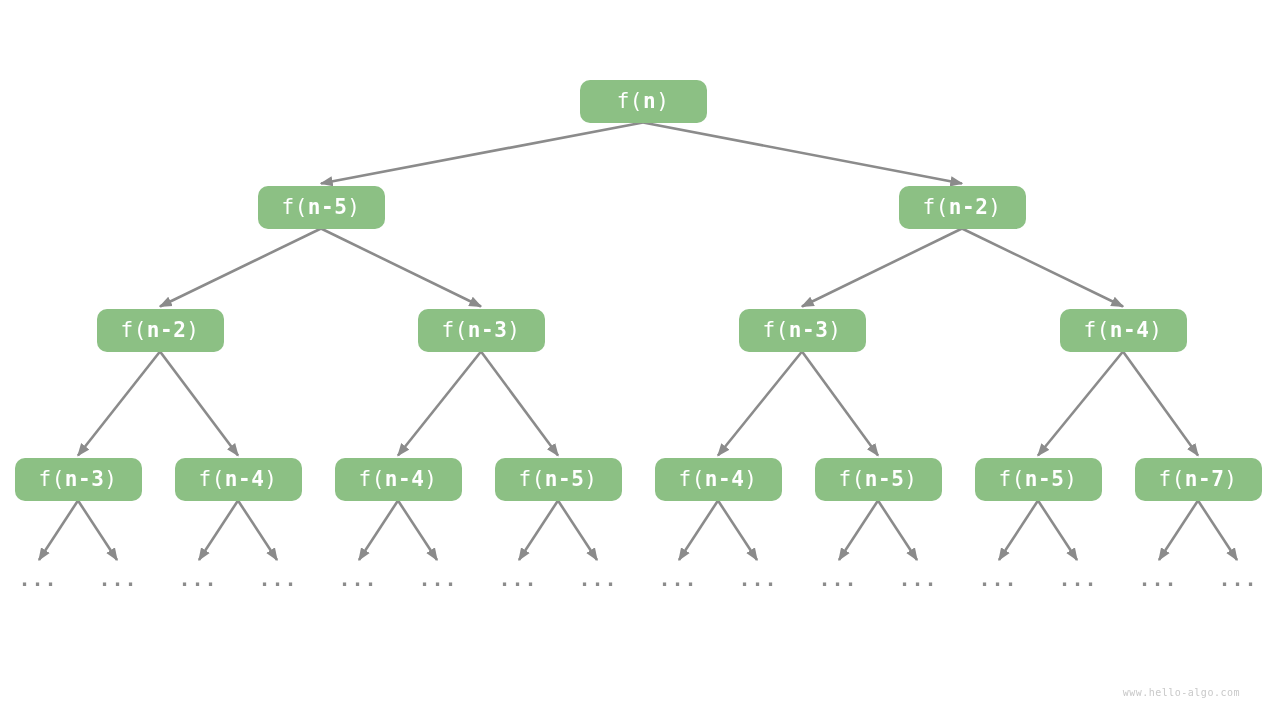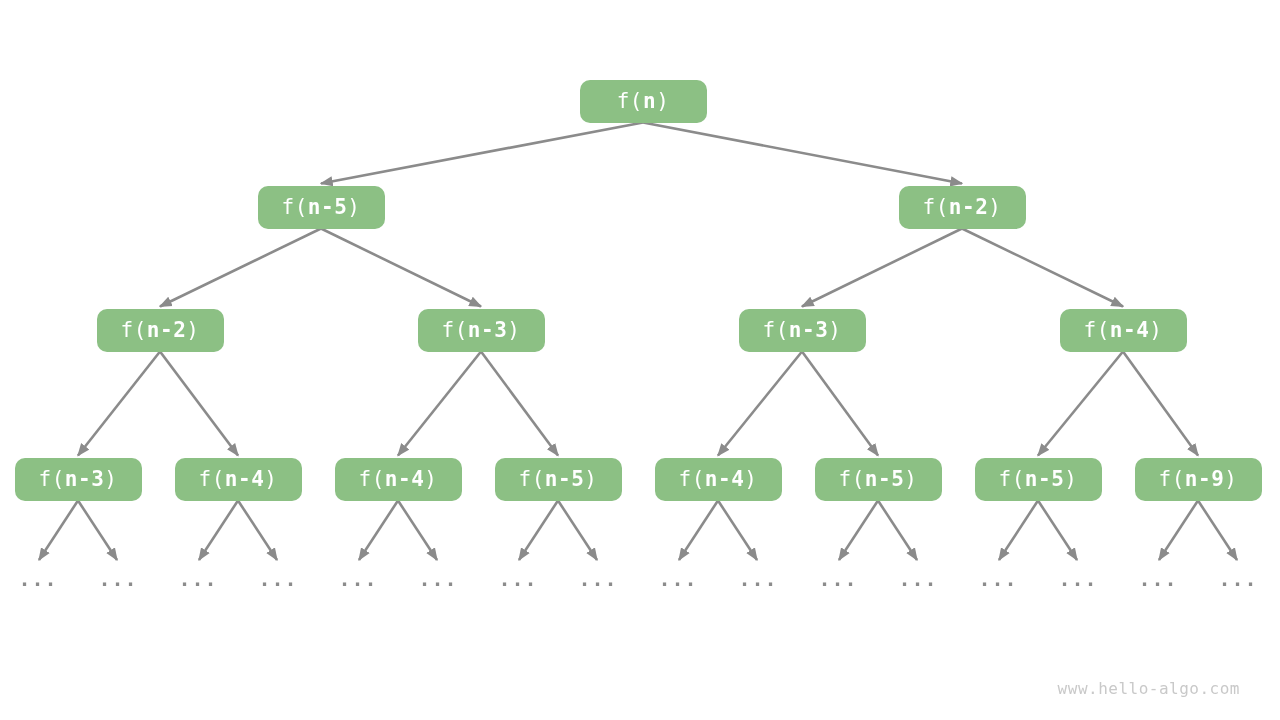--- a/index.html
+++ b/index.html
@@ -38,21 +38,21 @@
     letter-spacing: 1px;
     line-height: 20px;
     transform: translate(-50%, -75%);
     white-space: nowrap;
   }
   .watermark {
     position: absolute;
     right: 40px;
     bottom: 22px;
     color: var(--wm, #c9c9c9);
-    font-size: 16px;
+    font-size: 10px;
     letter-spacing: 0.5px;
   }
 </style>
 </head>
 <body>
 
 <div class="stage" style="--bg: #ffffff; --node-fill: #8cc084; --node-text: #ffffff; --ellipsis: #8c8c8c; --wm: #c9c9c9;">
   <svg class="edges" width="1280" height="720">
       <defs>
         <marker id="arrowhead" viewBox="0 0 10 8" refX="9" refY="4" markerUnits="userSpaceOnUse" markerWidth="13" markerHeight="11" orient="auto">
@@ -156,21 +156,21 @@
         <span class="seg-bold">n-5</span>
         <span class="seg-post">)</span>
       </div>
       <div class="node" style="left: 974.5px; top: 457.5px; width: 127px; height: 43px;">
         <span class="seg-pre">f(</span>
         <span class="seg-bold">n-5</span>
         <span class="seg-post">)</span>
       </div>
       <div class="node" style="left: 1134.5px; top: 457.5px; width: 127px; height: 43px;">
         <span class="seg-pre">f(</span>
-        <span class="seg-bold">n-9</span>
+        <span class="seg-bold">n-7</span>
         <span class="seg-post">)</span>
       </div>
       <div class="dots" style="left: 38px; top: 584px;">...</div>
       <div class="dots" style="left: 118px; top: 584px;">...</div>
       <div class="dots" style="left: 198px; top: 584px;">...</div>
       <div class="dots" style="left: 278px; top: 584px;">...</div>
       <div class="dots" style="left: 358px; top: 584px;">...</div>
       <div class="dots" style="left: 438px; top: 584px;">...</div>
       <div class="dots" style="left: 518px; top: 584px;">...</div>
       <div class="dots" style="left: 598px; top: 584px;">...</div>

